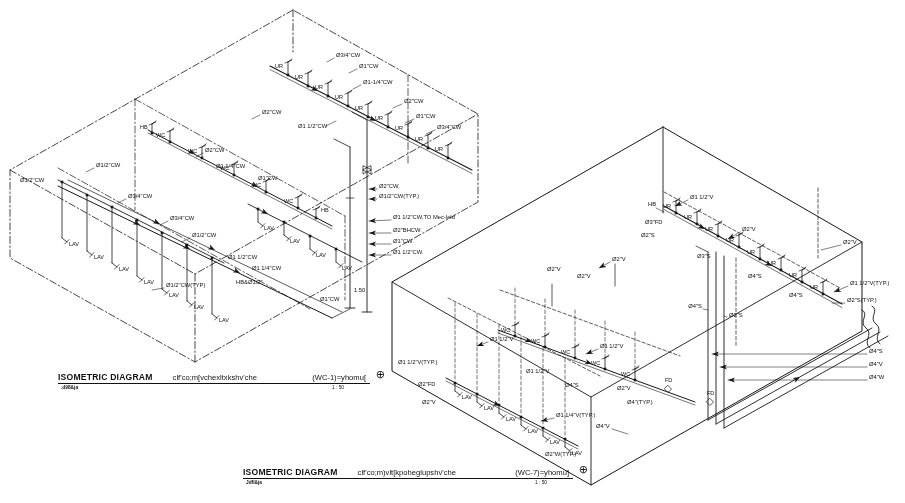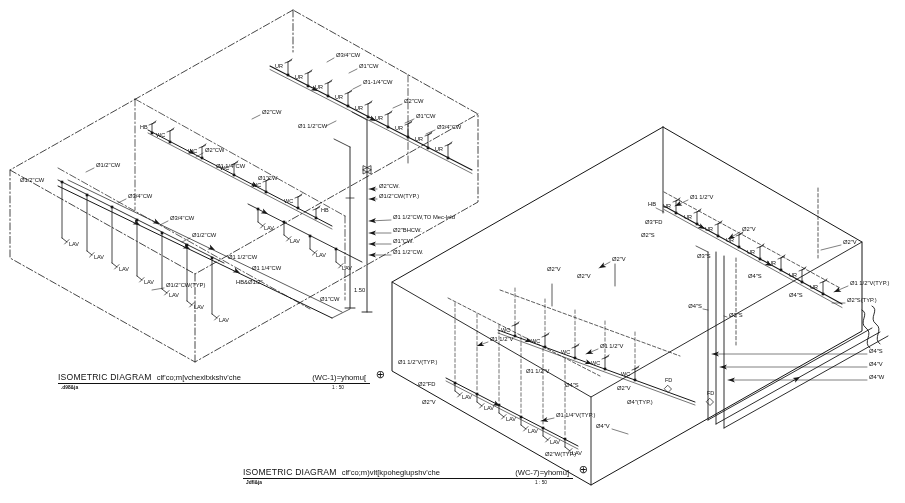--- a/index.html
+++ b/index.html
@@ -8,22 +8,22 @@
   svg{position:absolute;left:0;top:0}
   .ln{fill:none;stroke:#161616;stroke-linecap:round;stroke-linejoin:round}
   .dd{stroke-dasharray:7 2.5 1.5 2.5}
   .da{stroke-dasharray:3.4 2.2}
   .ar{fill:#161616;stroke:none}
   .jn{fill:#161616}
   text.lb{font-size:5.8px;fill:#111;font-family:"Liberation Sans",sans-serif}
   text.fl{font-size:5.5px;fill:#111;font-family:"Liberation Sans",sans-serif}
   .tblock{position:absolute;color:#111}
   .trow{display:flex;align-items:baseline;border-bottom:1.7px solid #111;padding-bottom:1px;white-space:nowrap}
-  .tprefix{font-size:8.6px;font-weight:normal;letter-spacing:.2px}
-  .ttext{font-size:7.6px;margin-left:5px}
+  .tprefix{font-size:8.6px;font-weight:bold;letter-spacing:.2px}
+  .ttext{font-size:7.6px;margin-left:20px}
   .ttag{font-size:7.6px;margin-left:auto;padding-right:4px}
   .tsym{position:absolute;right:-15px;top:-3px;font-size:11px;line-height:1}
   .tsub{display:flex;justify-content:space-between;font-size:4.8px;padding:1px 26px 0 3px}
   .tsubl{font-weight:bold}
 </style>
 </head>
 <body>
 
 <div class="sheet" id="sheet">
     <svg width="905" height="503" viewBox="0 0 905 503">

